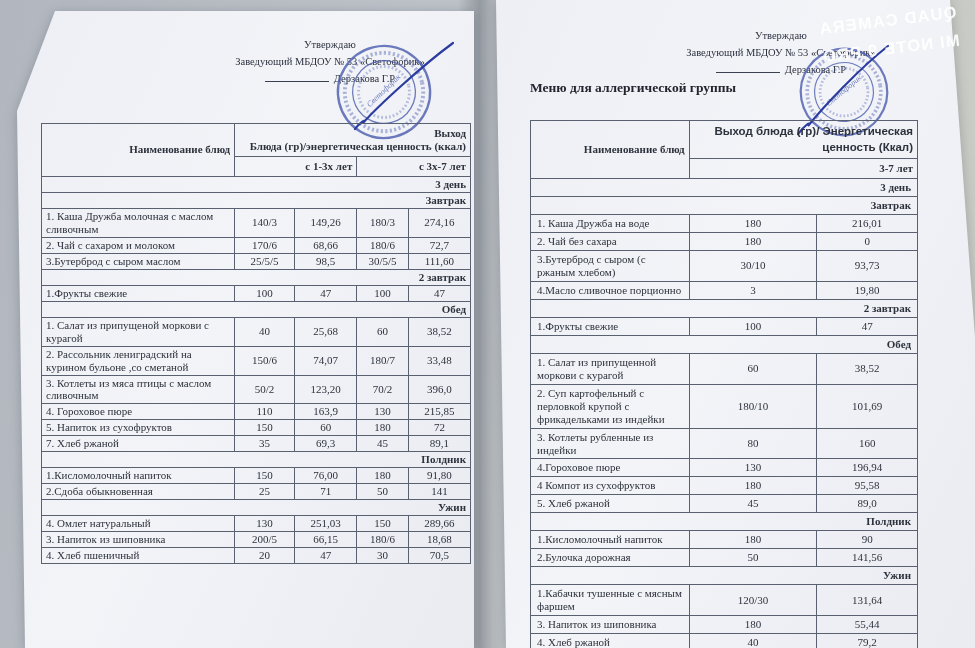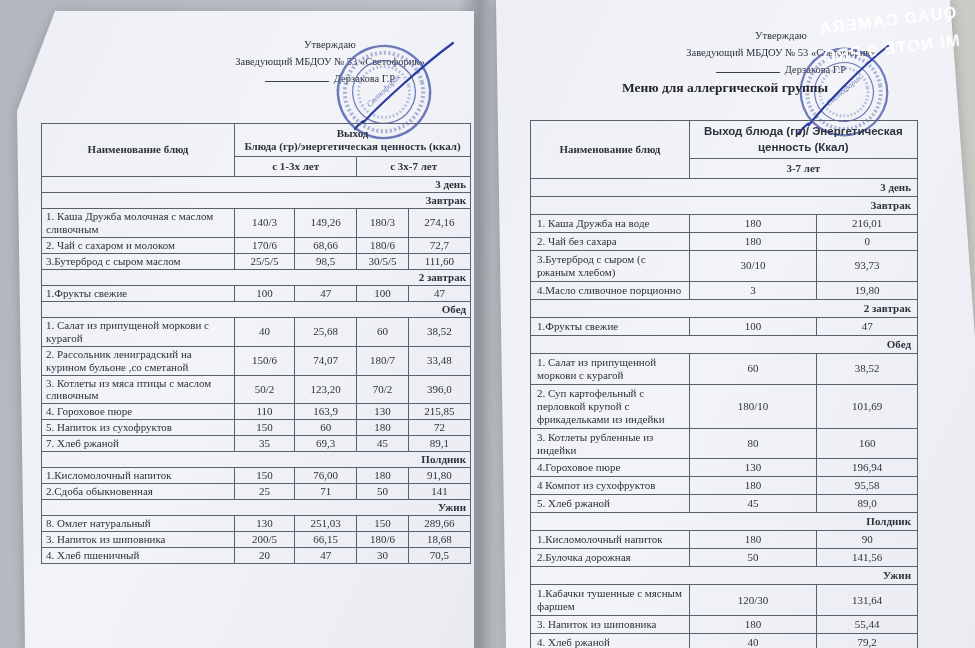--- a/index.html
+++ b/index.html
@@ -24,29 +24,29 @@
   .stamp{position:absolute;opacity:.8;}
   .page-left  .stamp{top:32px;left:318px;width:98px;height:98px;transform:rotate(-14deg);}
   .page-right .stamp{top:46px;left:304px;width:92px;height:92px;transform:rotate(-10deg);}
   .stamp svg{width:100%;height:100%;}
   .stamp-label{position:absolute;top:44%;left:0;width:100%;text-align:center;
       font-size:8px;color:#4a5cae;font-style:italic;transform:rotate(-30deg);}
   .sig-stroke{position:absolute;pointer-events:none;}
   .page-left  .sig-stroke{top:28px;left:332px;width:112px;height:96px;}
   .page-right .sig-stroke{top:40px;left:296px;width:104px;height:100px;}
 
-  .doc-title{position:absolute;text-align:center;font-weight:bold;color:#22252d;}
+  .doc-title{position:absolute;text-align:left;font-weight:bold;color:#22252d;}
   .page-left  .doc-title{top:96px;left:24px;width:430px;font-size:13.5px;}
   .page-right .doc-title{top:80px;left:36px;width:390px;font-size:13.5px;line-height:1.25;}
 
   table.menu{position:absolute;border-collapse:collapse;color:#2d323c;table-layout:fixed;}
   .page-left  table.menu{top:112px;left:24px;width:430px;font-size:11px;}
   .page-right table.menu{top:120px;left:36px;width:388px;font-size:11px;}
   table.menu th,table.menu td{border:1px solid #596070;line-height:1.18;vertical-align:middle;}
-  table.menu th{font-weight:bold;text-align:center;padding:3px 4px;}
+  table.menu th{font-weight:bold;text-align:right;padding:3px 4px;}
   .page-left  table.menu td{padding:1px 4px;}
   .page-right table.menu td{padding:2px 6px;}
   td.section{text-align:right;font-weight:bold;padding:1px 4px;}
   td.dish{text-align:left;}
   td.val{text-align:center;}
   .out-l1{display:block;}
   .page-right th.output{font-family:"Liberation Sans",sans-serif;font-size:11.5px;line-height:1.35;margin-left:35px;}
 
   .watermark{position:absolute;top:6px;right:-30px;width:232px;text-align:center;
       transform:rotate(-7deg);font-family:"Liberation Sans",sans-serif;font-weight:bold;
@@ -193,21 +193,21 @@
               <td class="dish">2.Сдоба обыкновенная</td>
               <td class="val">25</td>
               <td class="val">71</td>
               <td class="val">50</td>
               <td class="val">141</td>
             </tr>
             <tr>
               <td colspan="5" class="section">Ужин</td>
             </tr>
             <tr>
-              <td class="dish">8. Омлет натуральный</td>
+              <td class="dish">4. Омлет натуральный</td>
               <td class="val">130</td>
               <td class="val">251,03</td>
               <td class="val">150</td>
               <td class="val">289,66</td>
             </tr>
             <tr>
               <td class="dish">3. Напиток из шиповника</td>
               <td class="val">200/5</td>
               <td class="val">66,15</td>
               <td class="val">180/6</td>

